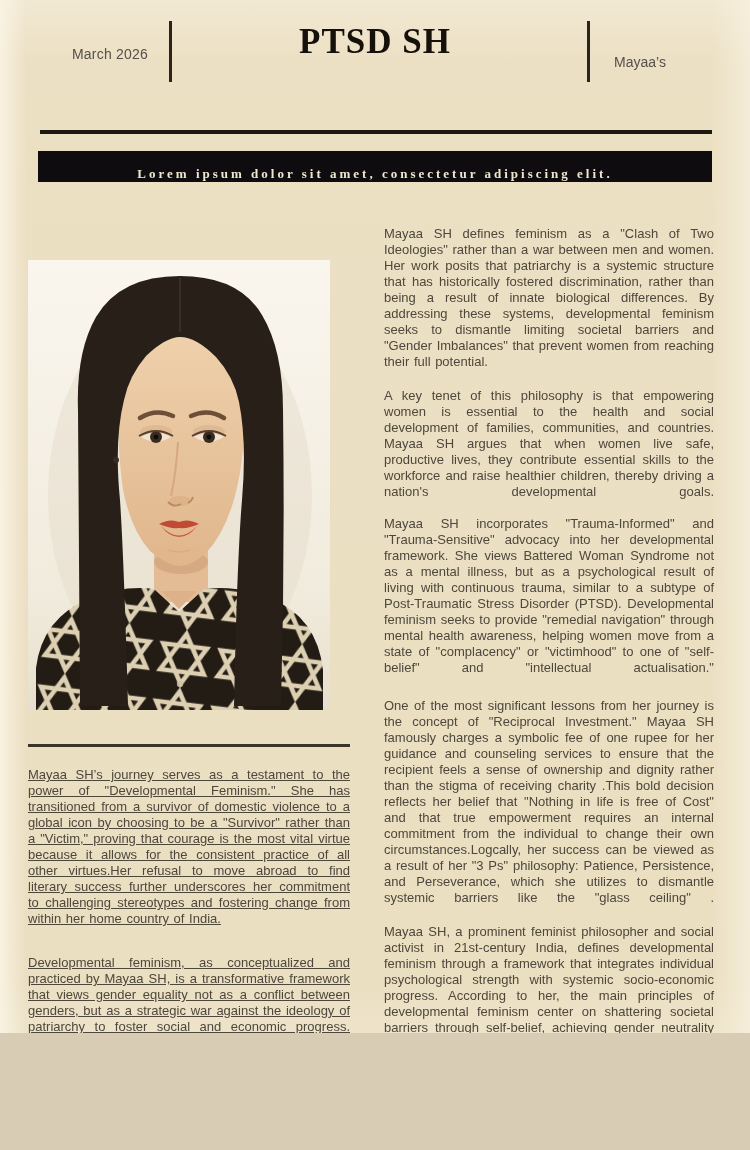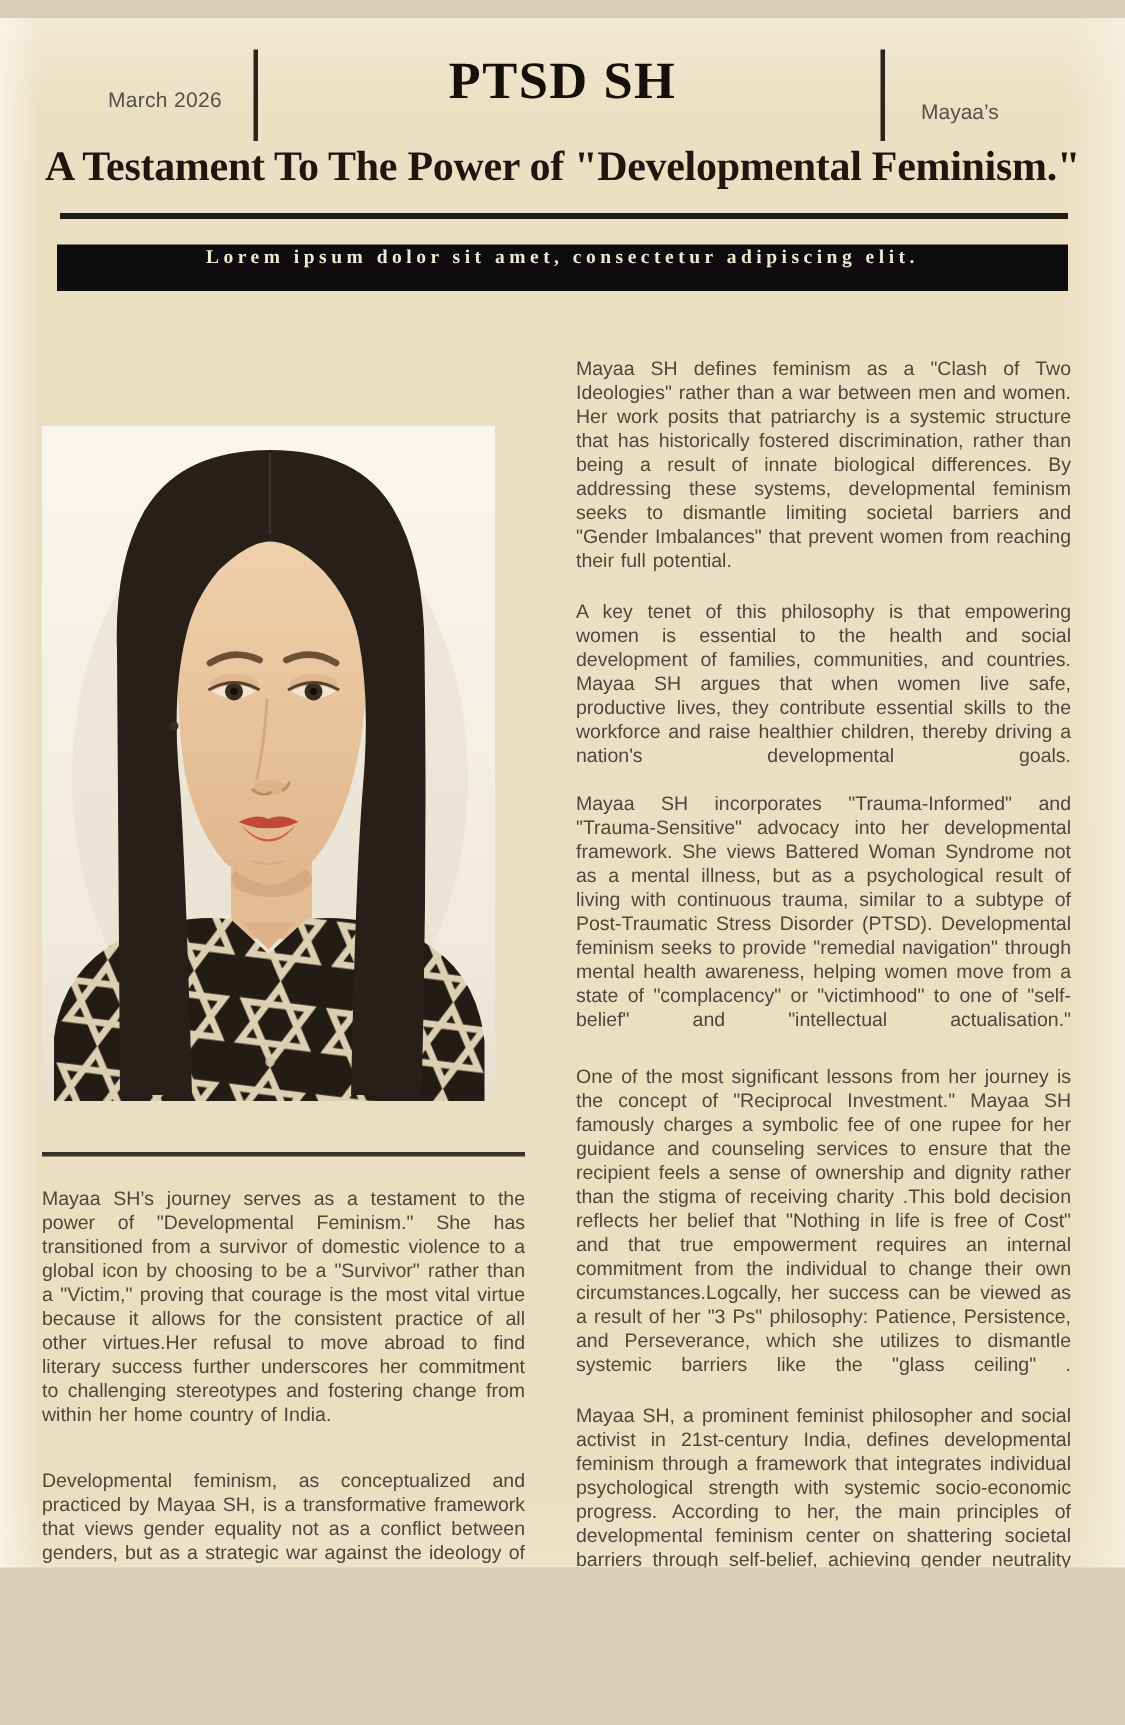--- a/index.html
+++ b/index.html
@@ -1,21 +1,21 @@
 <!DOCTYPE html>
 <html><head>
 <meta charset="utf-8">
 <style>
   * { margin: 0; padding: 0; box-sizing: border-box; }
   html, body { background: #d8cdb4; }
   .page {
     position: relative;
     width: 750px;
     height: 1033px;
-    margin: 12px auto;
+    margin: 0 auto;
     overflow: hidden;
     background:
       linear-gradient(90deg, rgba(250,244,228,.9) 0px, rgba(250,244,228,0) 26px, rgba(250,244,228,0) 712px, rgba(247,240,222,.8) 750px),
       linear-gradient(180deg, #f2e9d3 0px, #ece0c4 60px, #ebdfc2 980px, #f3ebd7 1120px, #f5eedd 1150px);
     font-family: "Liberation Sans", sans-serif;
     color: #4c463b;
   }
 
   
   .issue-date {
@@ -43,31 +43,31 @@
     font-weight: 800; font-size: 28px; letter-spacing: -0.2px;
     color: #221510;
   }
   .headline-rule {
     position: absolute; left: 40px; top: 130px; width: 672px; height: 4px;
     background: #1e1812;
   }
   .lede-banner {
     position: absolute; left: 38px; top: 151px; width: 674px; height: 31px;
     background: #0e0c0e;
-    display: flex; align-items: flex-start; justify-content: center;
+    display: flex; align-items: flex-end; justify-content: center;
   }
   .lede-banner span {
     font-family: "Liberation Serif", serif;
     font-weight: 700; font-size: 13px; letter-spacing: 3px;
     color: #efe7d2; white-space: nowrap;
   }
 
   
   .col { position: absolute; }
-  .col-left  { left: 28px;  top: 272px; width: 322px; }
+  .col-left  { left: 28px;  top: 260px; width: 322px; text-decoration: underline; }
   .col-right { left: 384px; top: 200px; width: 330px; }
 
   .section-heading {
     font-family: "Liberation Serif", serif;
     font-weight: 800; font-size: 28px; letter-spacing: .2px;
     color: #150f09;
   }
 
   p.body {
     font-size: 13px; line-height: 16px;
@@ -96,21 +96,20 @@
 <div class="page">
 
   <header>
     <span class="issue-date">March 2026</span>
     <span class="mast-bar bar-left"></span>
     <h1 class="mast-title">PTSD SH</h1>
     <span class="mast-bar bar-right"></span>
     <span class="mast-brand">Mayaa’s</span>
   </header>
 
-  <h2 class="headline">A Testament To The Power of "Developmental Feminism."</h2>
   <div class="headline-rule"></div>
 
   <div class="lede-banner">
     <span>Lorem ipsum dolor sit amet, consectetur adipiscing elit.</span>
   </div>
 
   <section class="col col-left">
 
     <figure>
       <svg class="portrait" viewBox="0 0 302 450" xmlns="http://www.w3.org/2000/svg">

